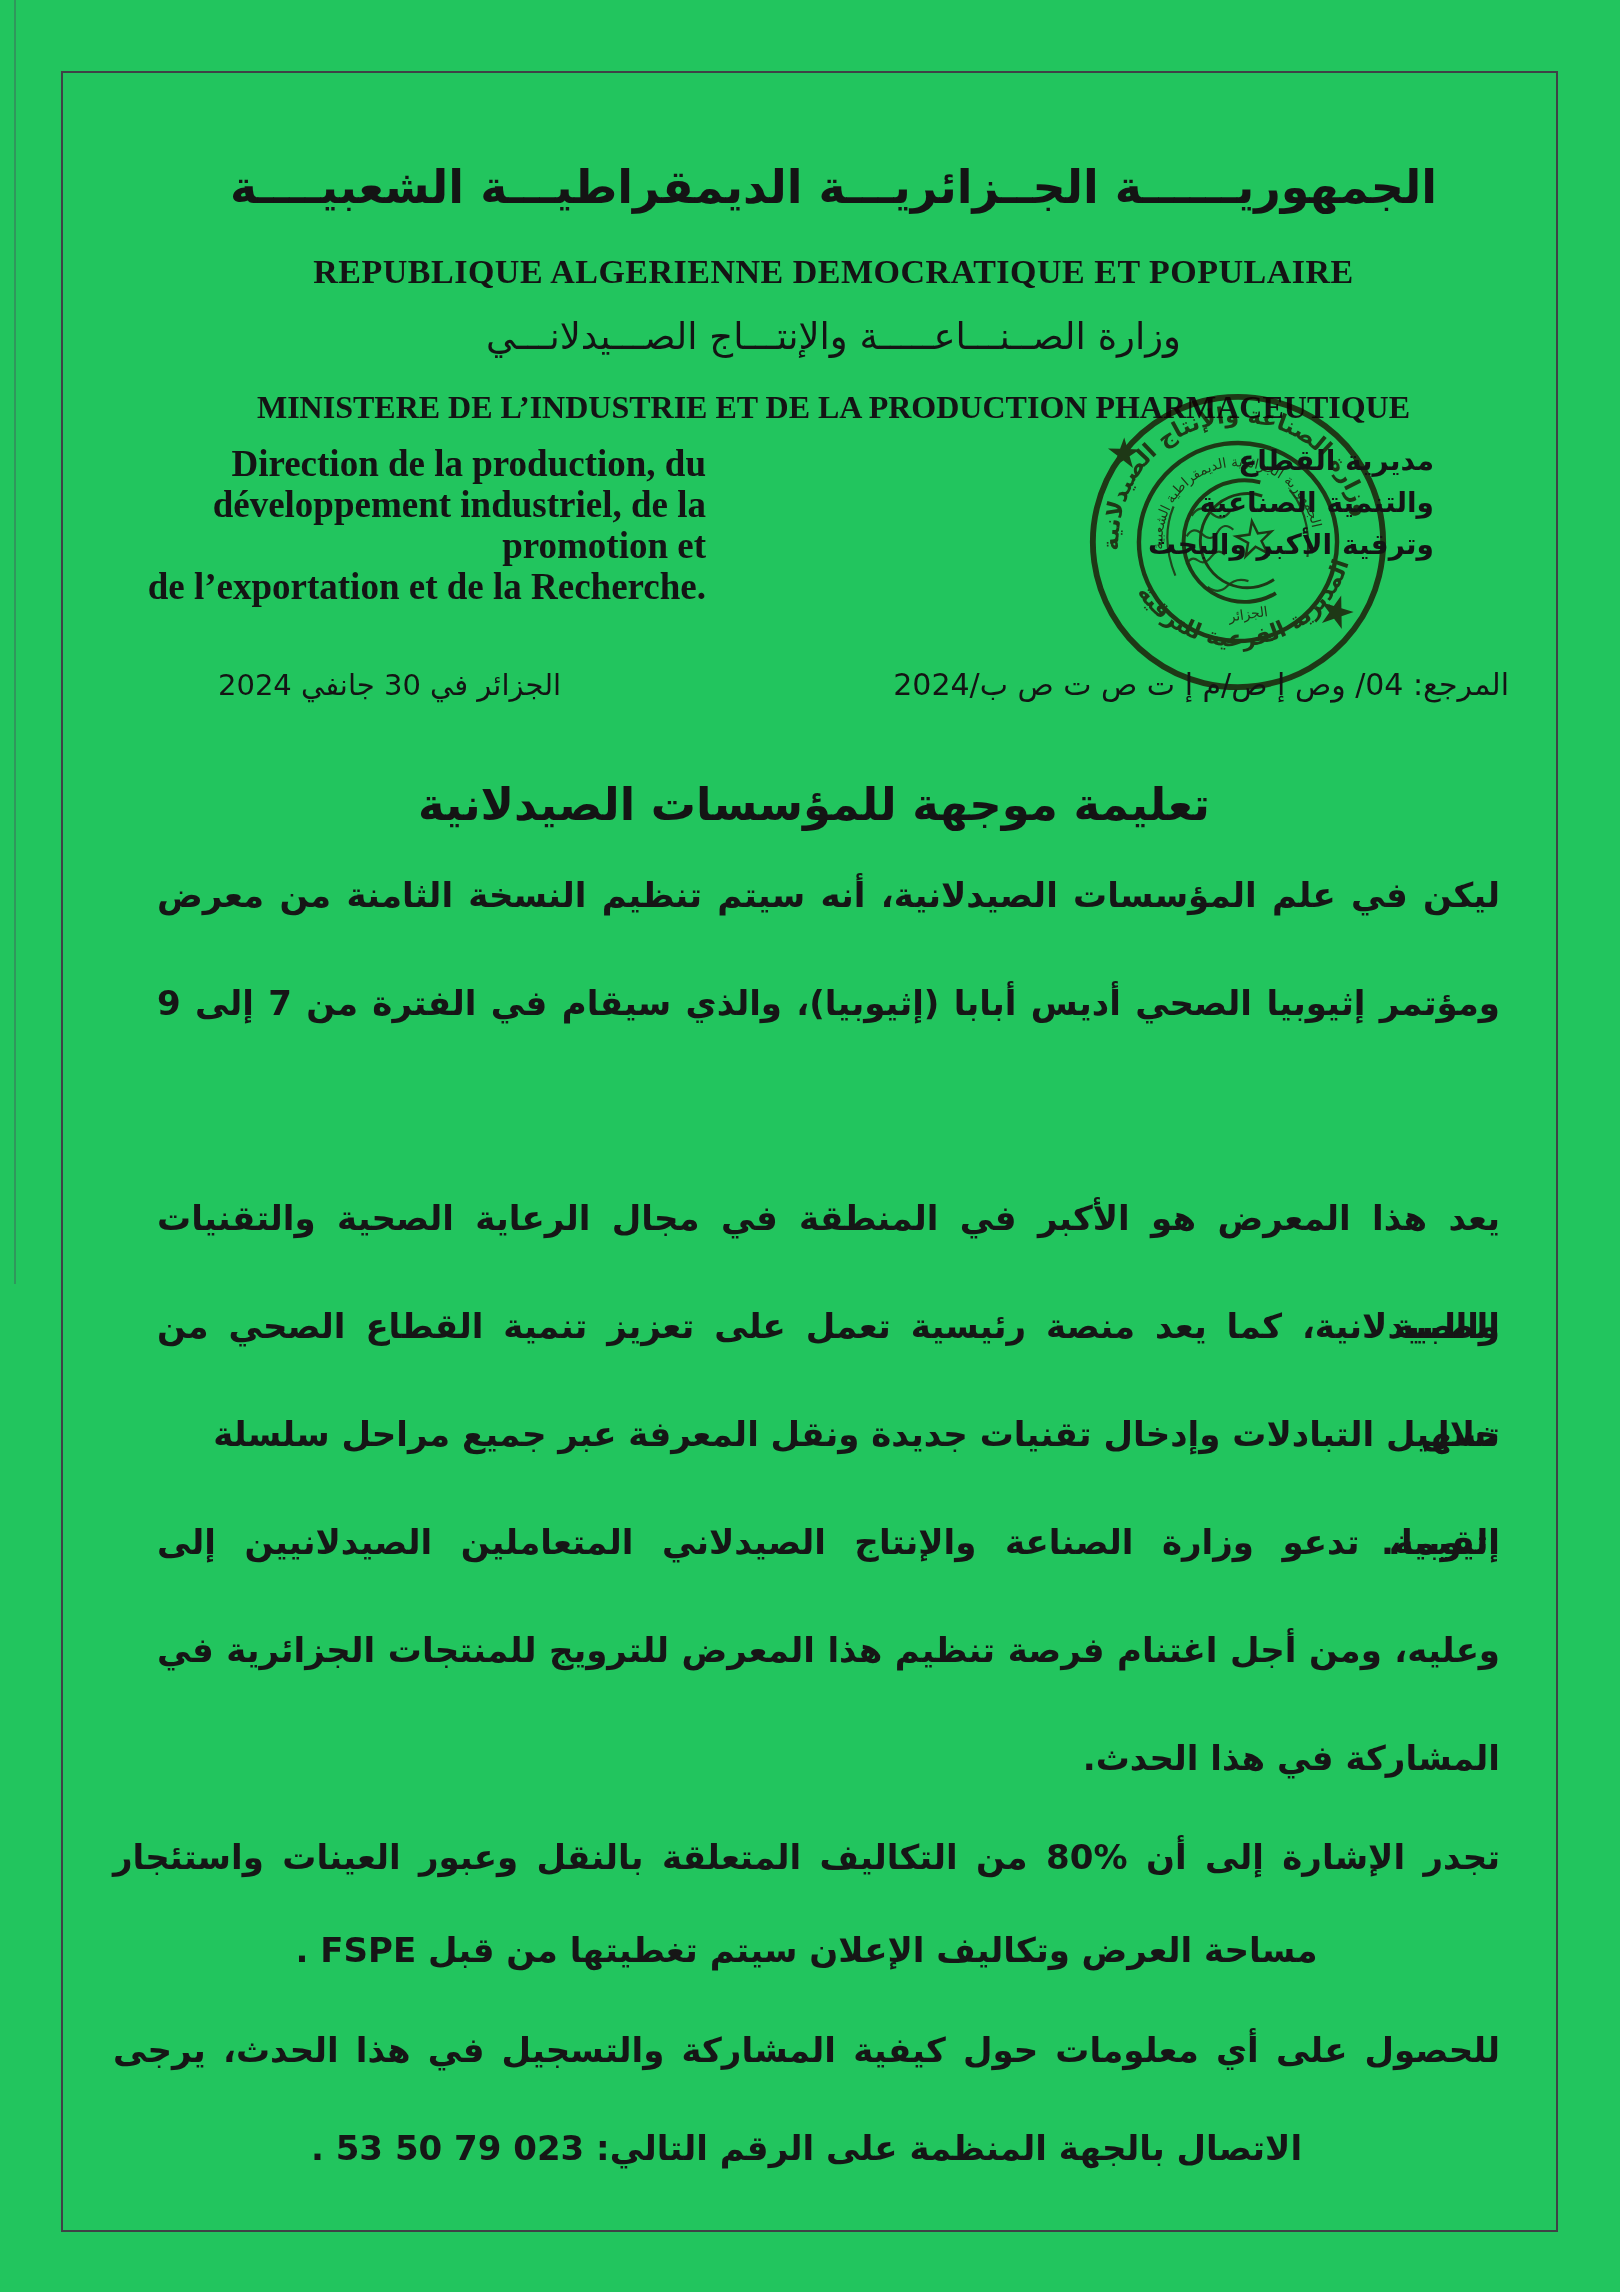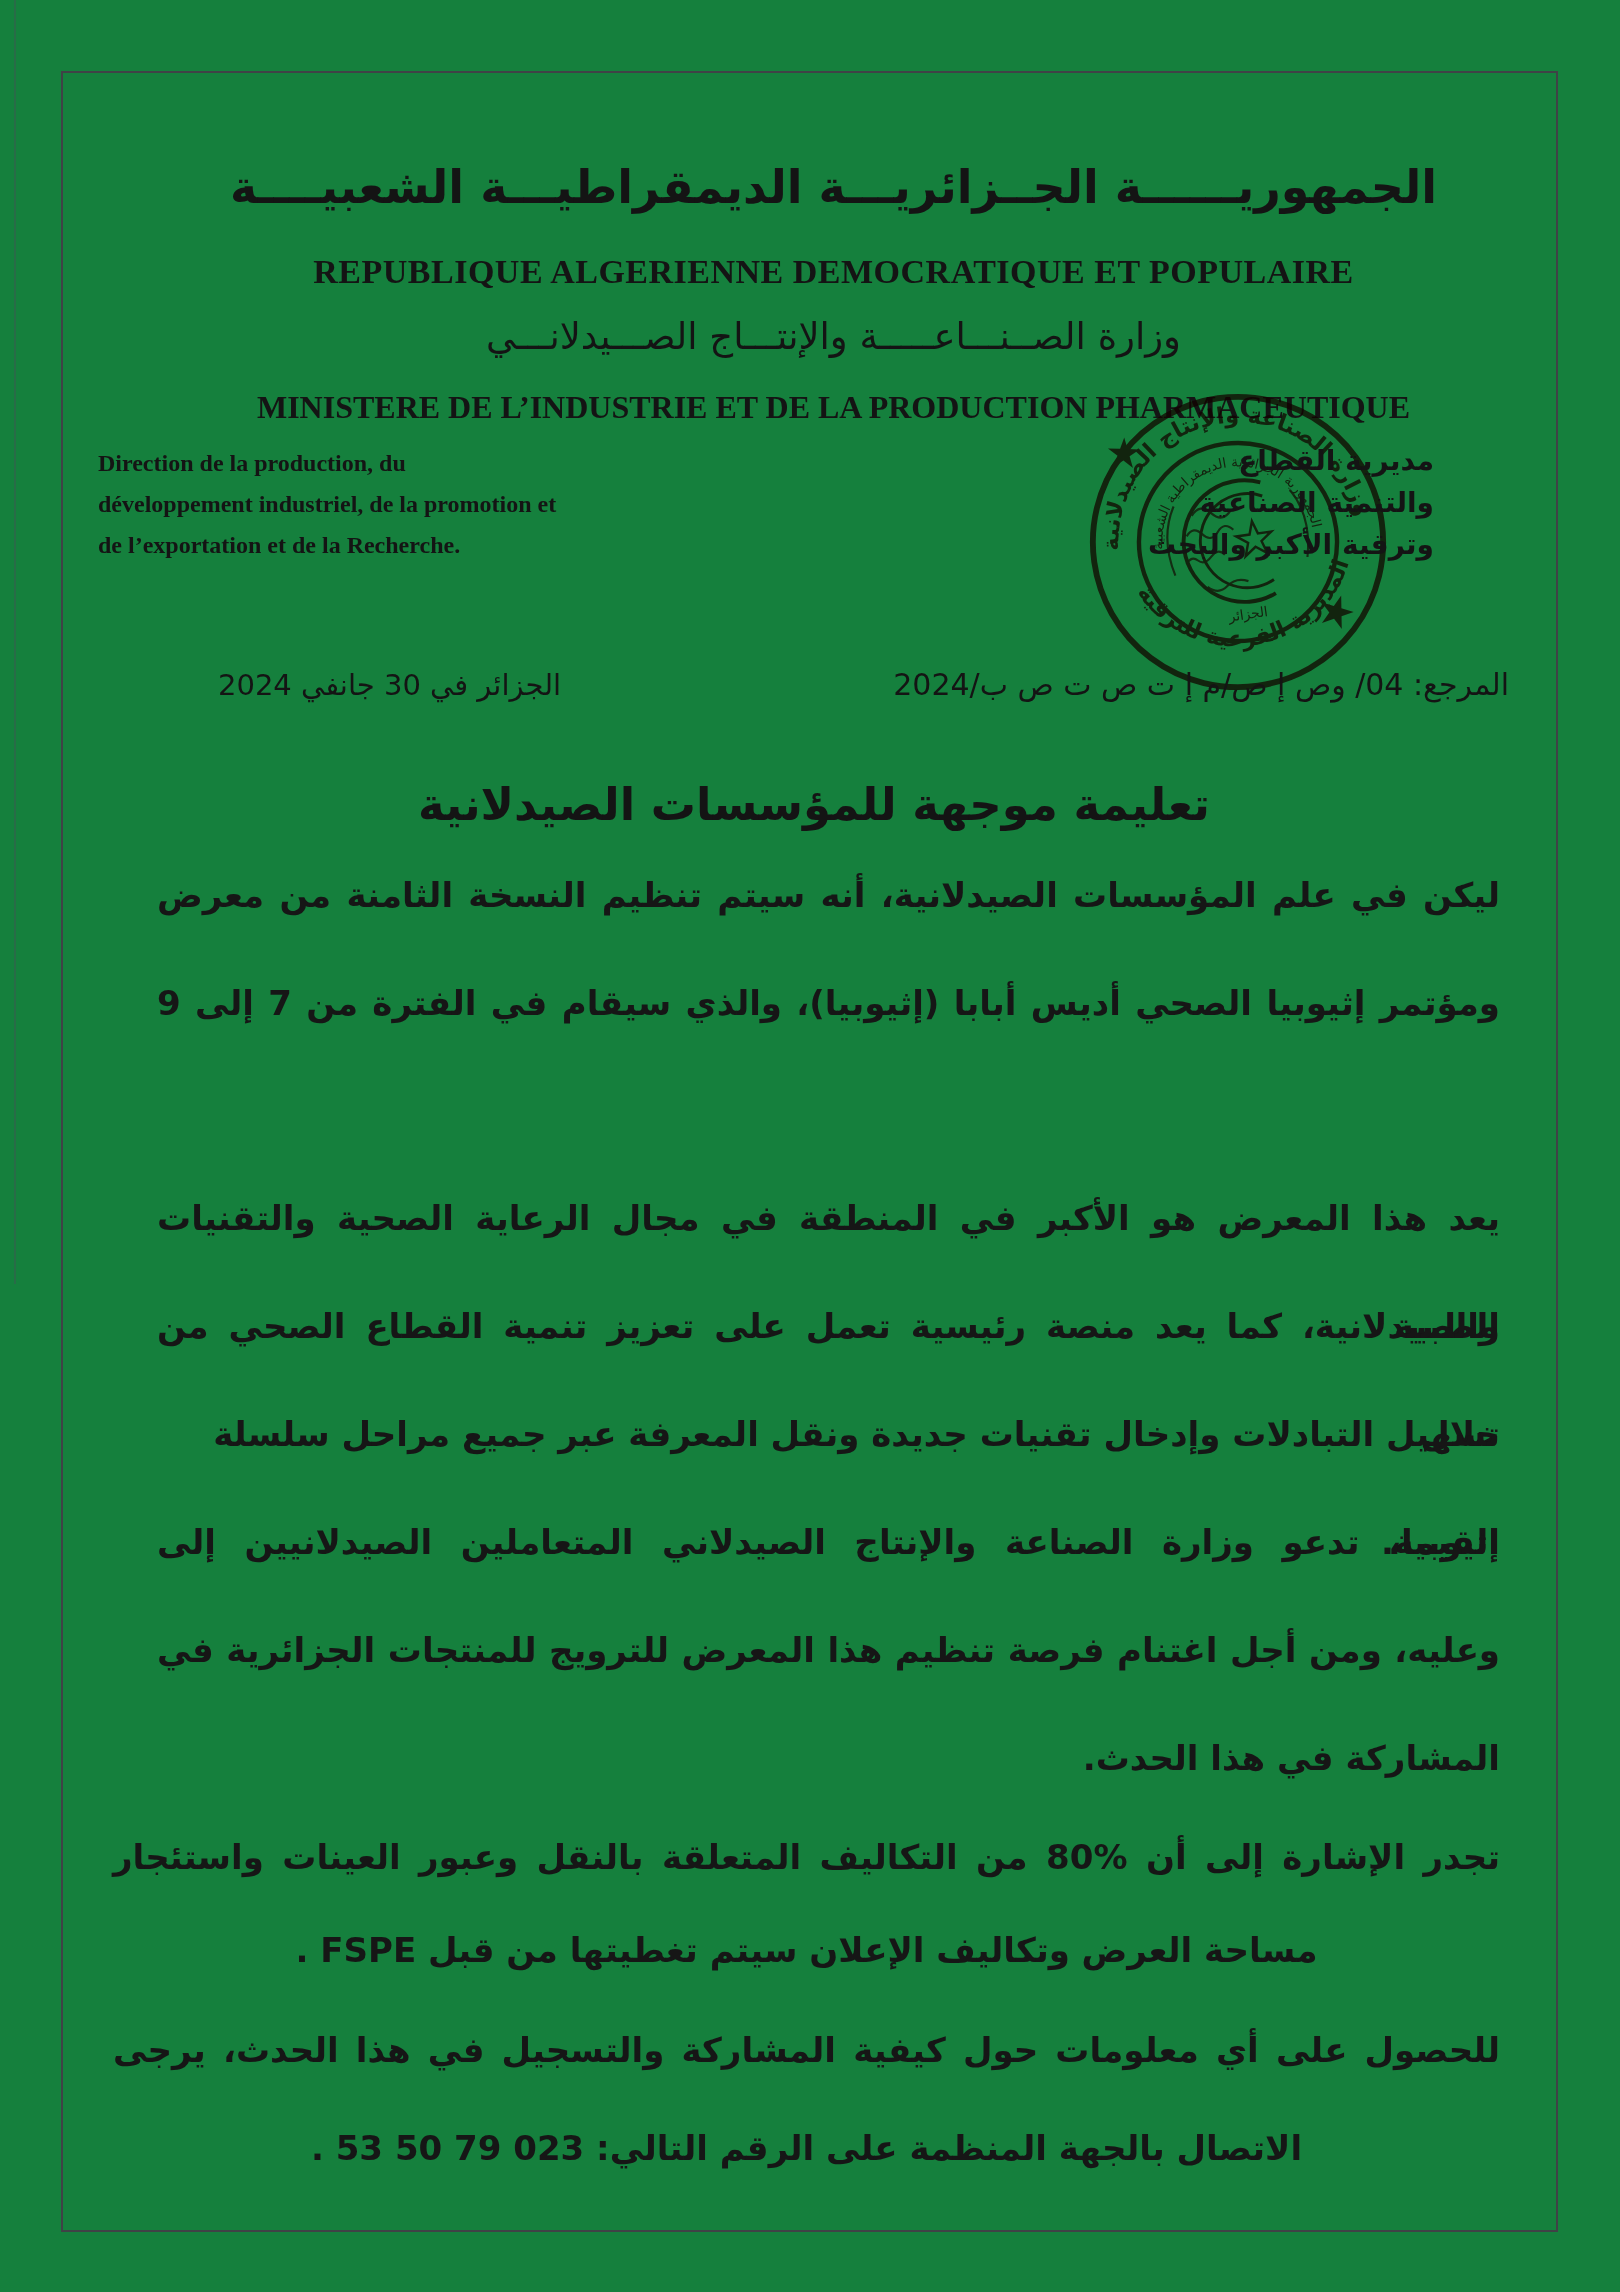--- a/index.html
+++ b/index.html
@@ -1,31 +1,31 @@
 <!DOCTYPE html>
 <html lang="ar"><head>
 <meta charset="utf-8">
 <style>
   html,body{margin:0;padding:0;}
   body{background:#dfe3ec;font-family:"DejaVu Sans",sans-serif;}
   .page{
     position:relative;width:1620px;height:2293px;margin:0 auto;
-    background:#15803d;overflow:hidden;color:#141414;
+    background:#22c55e;overflow:hidden;color:#141414;
   }
   .scan-edge{position:absolute;left:13.7px;top:0;width:2px;height:1284px;background:rgba(70,75,90,.38);}
   .frame{position:absolute;left:61px;top:71px;width:1493px;height:2157px;border:2.9px solid #3f4246;}
   .abs{position:absolute;}
   .ctr{text-align:center;}
   .ar{direction:rtl;}
   .serif{font-family:"Liberation Serif","DejaVu Serif",serif;}
   .country-ar{left:118px;top:160px;width:1431px;font-size:46px;font-weight:bold;}
   .country-fr{left:118px;top:253px;width:1431px;font-size:34px;font-weight:bold;letter-spacing:0.5px;text-align:center;}
   .ministry-ar{left:118px;top:315px;width:1431px;font-size:37px;font-weight:normal;}
   .ministry-fr{left:118px;top:389px;width:1431px;font-size:32px;font-weight:bold;}
-  .direction-fr{left:98px;top:443px;width:608px;font-size:24px;font-weight:bold;line-height:41px;text-align:left;}
+  .direction-fr{left:98px;top:443px;width:608px;font-size:37px;font-weight:bold;line-height:41px;text-align:right;}
   .direction-ar{right:186px;top:440px;width:412px;font-size:28px;font-weight:bold;line-height:42px;text-align:right;}
   .refline{right:111px;top:667px;font-size:30px;text-align:right;}
   .dateline{left:218px;top:668px;font-size:29px;}
   .doc-title{left:118px;top:778px;width:1392px;font-size:45px;font-weight:bold;}
   .para{position:absolute;left:113px;width:1387px;direction:rtl;font-size:34px;font-weight:bold;color:#161616;}
   .p1{top:841px;} .p2{top:1164px;} .p3{top:1488px;} .p4{top:1811px;} .p5{top:2001px;}
   .p1 .bline,.p2 .bline,.p3 .bline{height:108px;line-height:108px;margin-left:44px;}
   .p4 .bline{height:93px;line-height:93px;text-align:center;}
   .p5 .bline{height:98px;line-height:98px;}
   .jl{text-align:justify;text-align-last:justify;}

